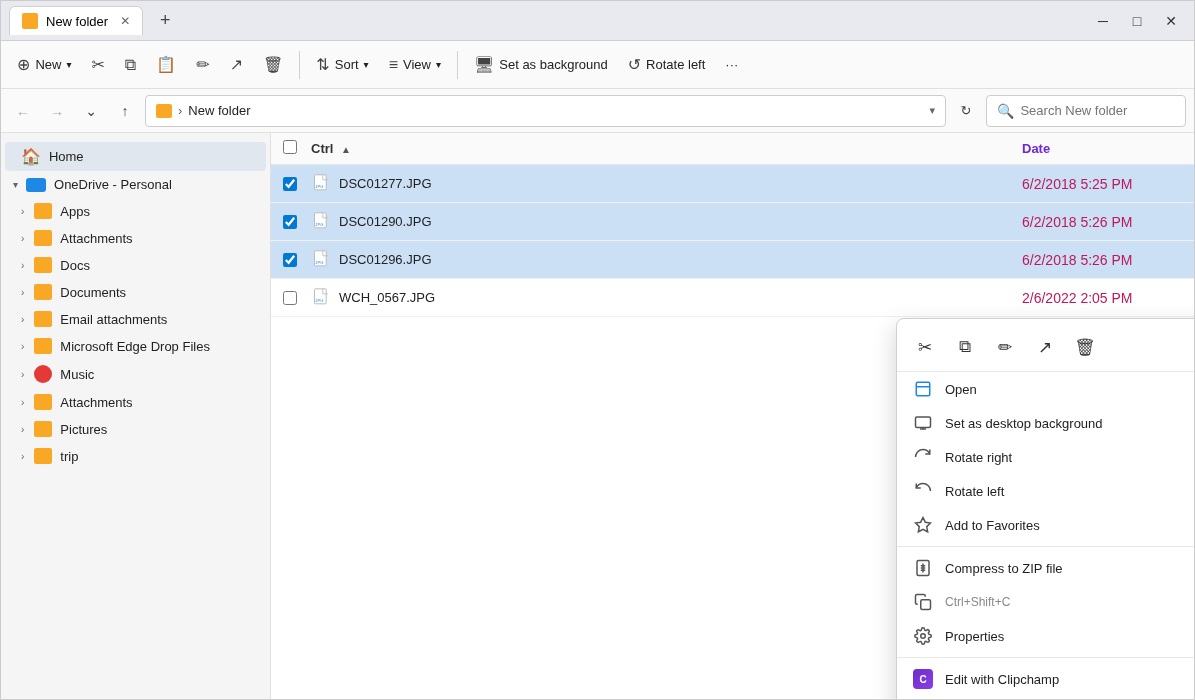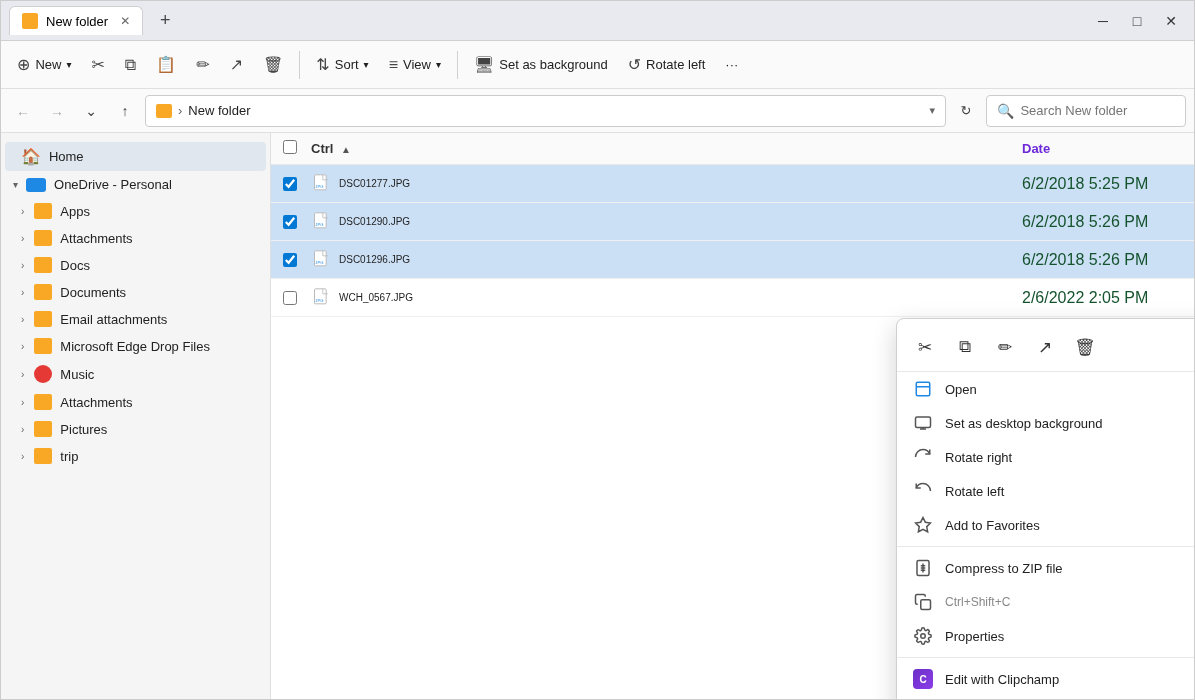--- a/index.html
+++ b/index.html
@@ -56,22 +56,22 @@
     .col-name { flex: 1; font-weight: 600; color: #333; cursor: pointer; }
     .col-date { width: 160px; font-weight: 700; color: #6d28d9; }
     .sort-arrow { font-size: 10px; margin-left: 4px; color: #555; }
 
     .file-row { display: flex; align-items: center; padding: 4px 12px; height: 38px; cursor: pointer; border-bottom: 1px solid #f0f0f0; }
     .file-row.selected { background: #cce0f5; }
     .file-check { width: 28px; display: flex; align-items: center; }
     .file-check input[type=checkbox] { width: 14px; height: 14px; accent-color: #0078d4; }
     .file-ico { width: 22px; height: 22px; margin-right: 6px; display: flex; align-items: center; justify-content: center; }
     .file-ico svg { width: 20px; height: 20px; }
-    .file-name { flex: 1; color: #222; font-size: 10px; }
-    .file-date { width: 160px; color: #14532d; font-size: 16px; }
+    .file-name { flex: 1; color: #222; font-size: 13px; }
+    .file-date { width: 160px; color: #be185d; font-size: 14px; }
 
     
     .context-menu { position: absolute; top: 185px; left: 625px; width: 380px; background: #fff; border: 1px solid #d0d0d0; border-radius: 8px; box-shadow: 0 8px 24px rgba(0,0,0,0.18); z-index: 100; padding: 4px 0; }
     .ctx-toolbar { display: flex; align-items: center; gap: 8px; padding: 8px 12px; border-bottom: 1px solid #e8e8e8; }
     .ctx-tool-btn { width: 32px; height: 32px; display: flex; align-items: center; justify-content: center; border-radius: 4px; cursor: pointer; font-size: 17px; color: #333; }
     .ctx-item { display: flex; align-items: center; gap: 12px; padding: 7px 16px; cursor: pointer; color: #222; font-size: 13px; }
     .ctx-item .ctx-icon { width: 20px; height: 20px; display: flex; align-items: center; justify-content: center; font-size: 16px; color: #555; flex-shrink: 0; }
     .ctx-item .ctx-label { flex: 1; }
     .ctx-item .ctx-shortcut { color: #888; font-size: 12px; }
     .ctx-sep { height: 1px; background: #e8e8e8; margin: 4px 0; }

